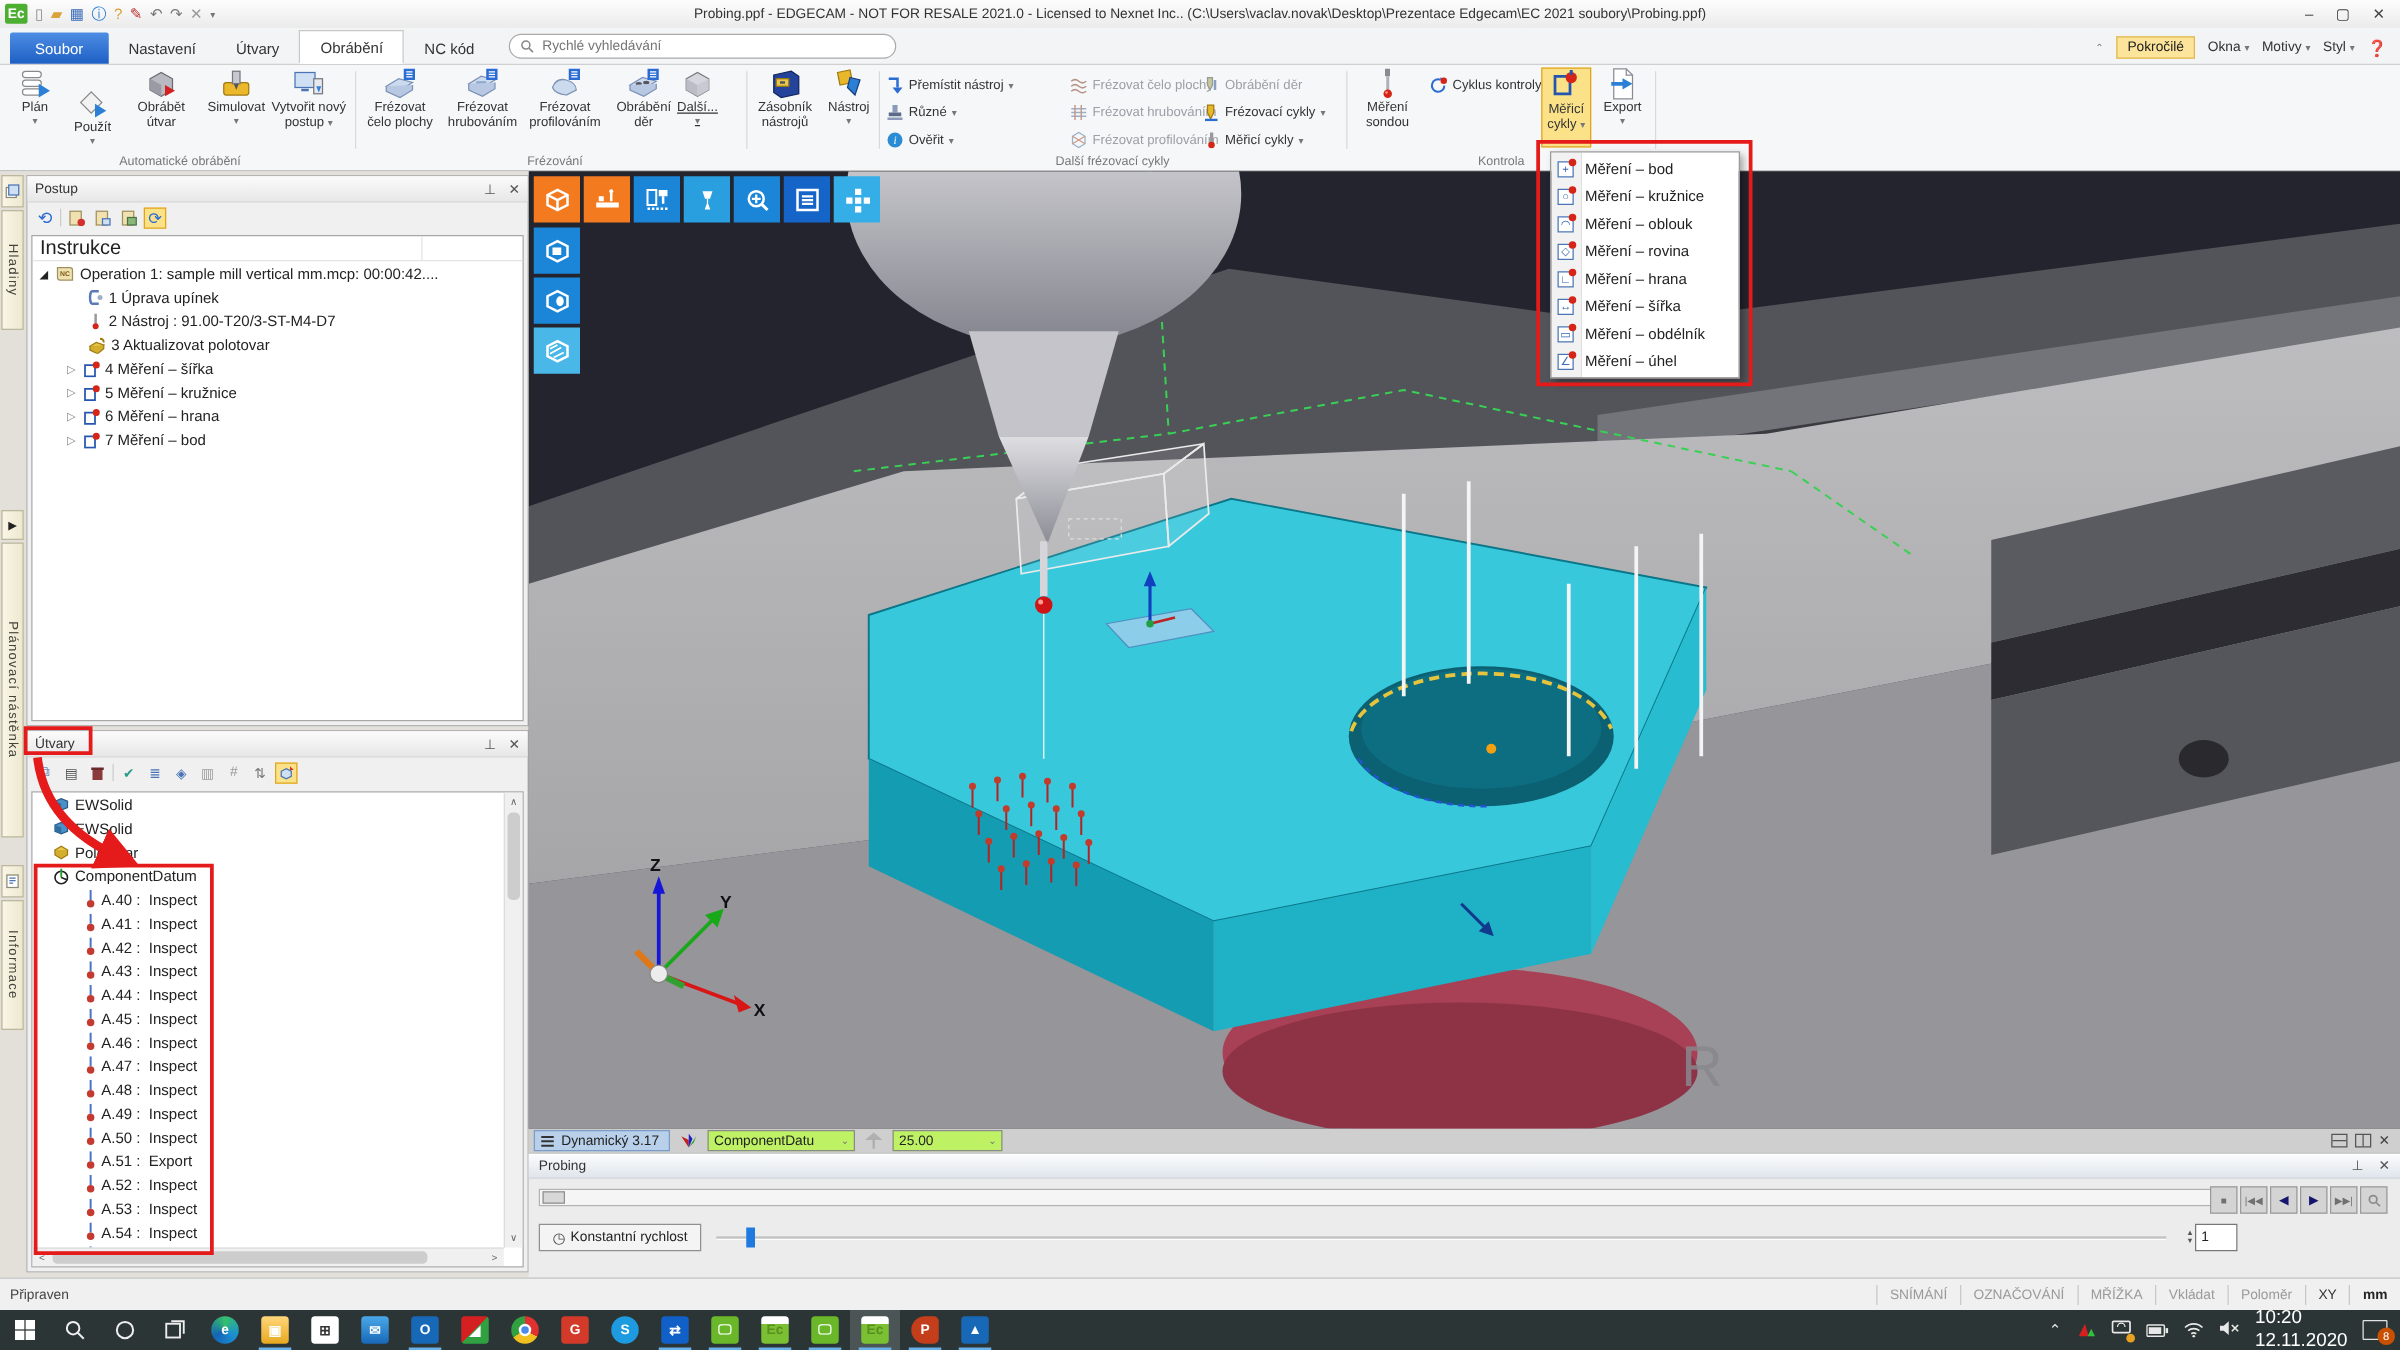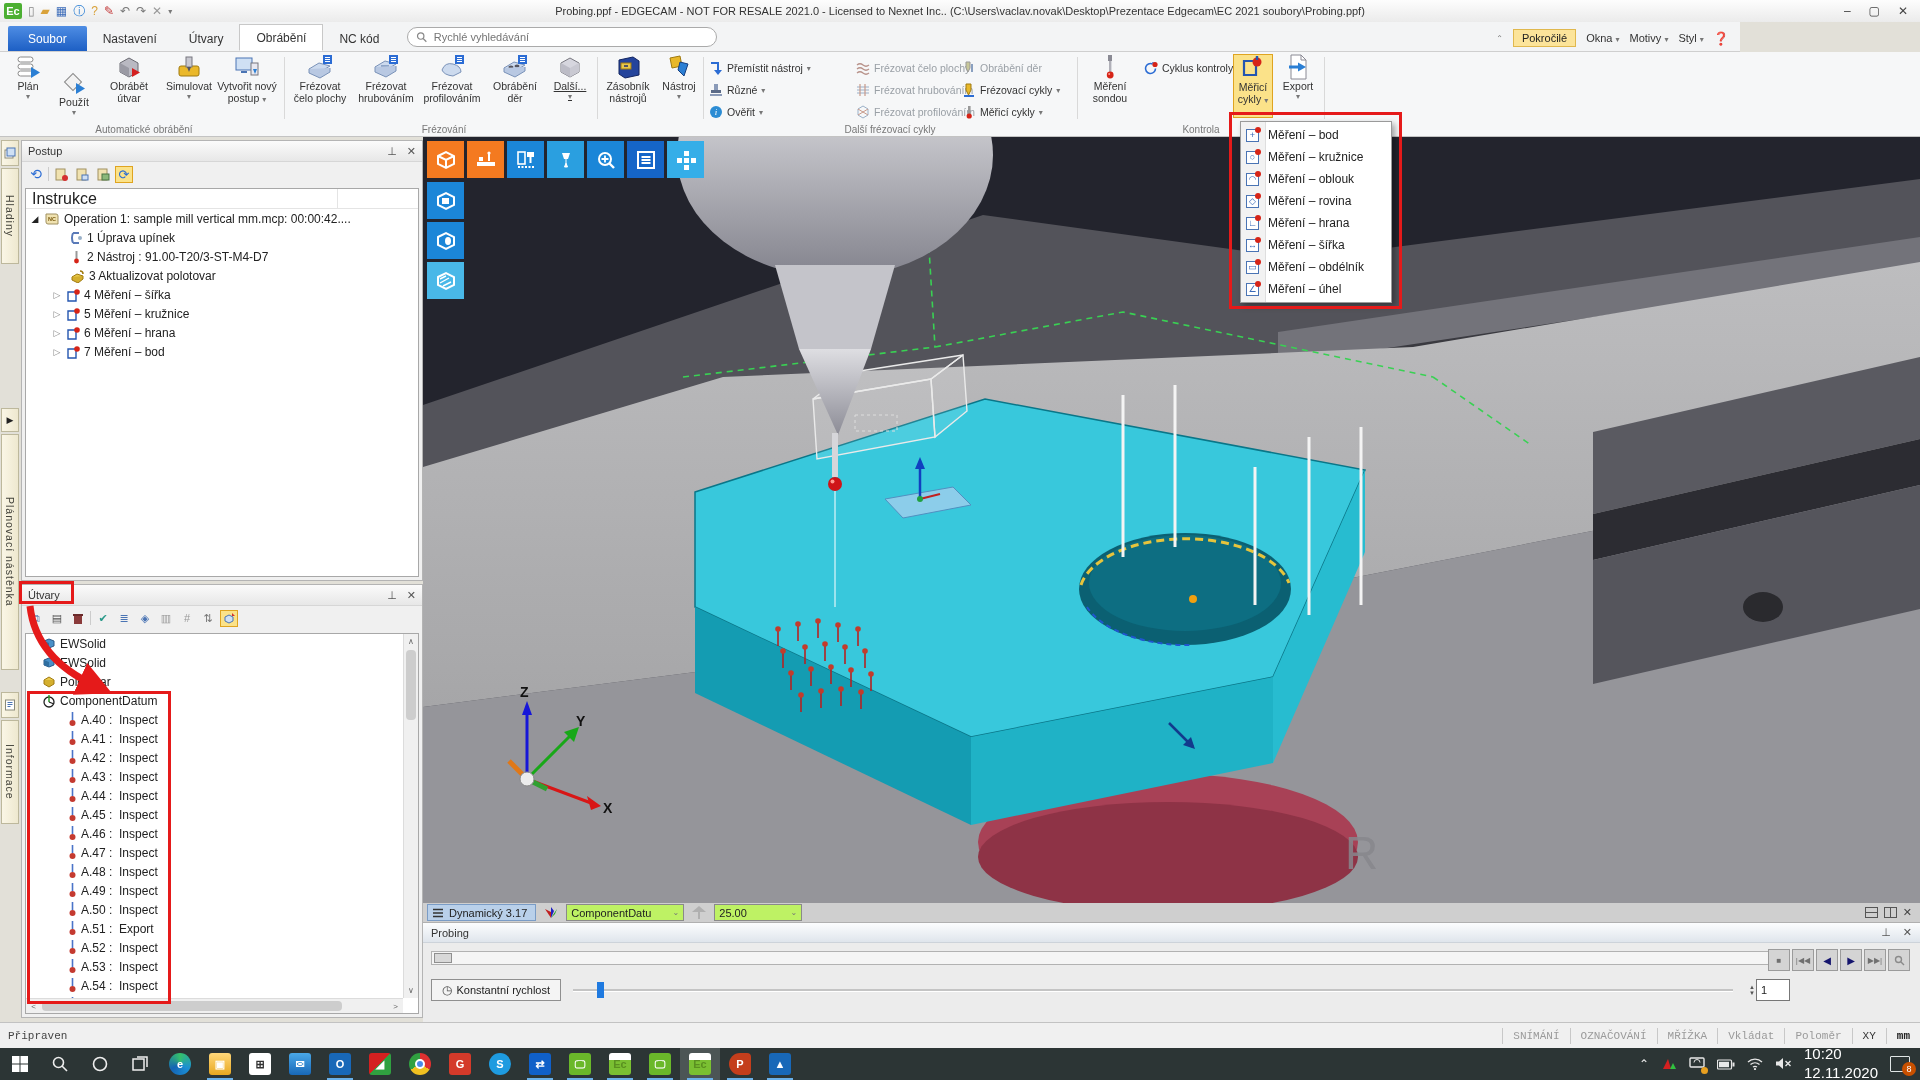--- a/index.html
+++ b/index.html
@@ -9,21 +9,21 @@
 
   
   .titlebar { left:0; top:0; width:1920px; height:22px; background:linear-gradient(#fdfdfd,#ebebeb); display:flex; align-items:center; padding:0 4px; }
   .eclogo { width:18px; height:16px; background:#4caf32; color:#fff; font-weight:bold; font-size:11px; display:flex; align-items:center; justify-content:center; border-radius:2px; margin-right:6px; }
   .qat { display:flex; gap:6px; align-items:center; font-size:12px; }
   .qat span { cursor:default; }
   .title-text { position:absolute; left:300px; right:300px; text-align:center; font-size:11px; color:#333; white-space:nowrap; overflow:hidden; }
   .win-btns { margin-left:auto; display:flex; gap:18px; font-size:12px; color:#444; padding-right:8px; }
 
   
-  .tabrow { left:0; top:22px; width:1740px; height:30px; background:#f3f4f5; border-bottom:1px solid #cfcfcf; display:flex; align-items:flex-end; }
+  .tabrow { left:0; top:22px; width:1920px; height:30px; background:#f3f4f5; border-bottom:1px solid #cfcfcf; display:flex; align-items:flex-end; }
   .tab { padding:6px 16px 5px 16px; font-size:12px; color:#333; }
   .tab-file { background:linear-gradient(#4e8de4,#1d5fc4); color:#fff; border-radius:2px 2px 0 0; margin-left:8px; padding:6px 20px 5px 20px; }
   .tab-active { background:#fff; border:1px solid #c8c8c8; border-bottom:1px solid #fff; }
   .searchbox { display:flex; align-items:center; gap:6px; border:1px solid #aaa; border-radius:12px; background:#fff; height:20px; width:310px; margin:0 0 4px 12px; padding:0 8px; }
   .searchbox input { border:none; outline:none; font-size:11px; color:#666; width:100%; font-family:"Liberation Sans",sans-serif; background:transparent; }
   .tab-right { margin-left:auto; display:flex; align-items:center; gap:10px; padding-right:10px; margin-bottom:4px; }
   .chip-adv { background:#fce49a; border:1px solid #e0b84e; padding:2px 8px; font-size:11px; }
   .mini-menu { font-size:11px; color:#333; }
   .car { font-size:8px; color:#777; }
 
@@ -97,21 +97,21 @@
   .pbtn { width:22px; height:22px; background:#d4d4d4; border:1px solid #9b9b9b; display:flex; align-items:center; justify-content:center; font-size:8px; color:#707070; }
   .pbtn.navy { color:#15156e; font-size:10px; }
   .csbtn { position:absolute; left:8px; top:56px; height:22px; display:flex; align-items:center; gap:4px; background:#f4f4f4; border:1px solid #8f8f8f; padding:0 10px; font-size:11px; }
   .strack { position:absolute; left:150px; top:66px; width:1160px; height:3px; background:#c4c4c4; border-bottom:1px solid #fff; }
   .sthumb { position:absolute; left:174px; top:59px; width:7px; height:16px; background:#1f7ae0; }
   .spin { position:absolute; right:130px; top:56px; display:flex; align-items:center; }
   .spin .ar { display:flex; flex-direction:column; font-size:6px; color:#555; line-height:1; margin-right:1px; }
   .spin .box { width:34px; height:22px; background:#fff; border:1px solid #777; font-size:11px; display:flex; align-items:center; padding-left:4px; }
 
   
-  .status { left:0; top:1022px; width:1920px; height:26px; background:#f0f0f0; border-top:1px solid #c2c2c2; display:flex; align-items:center; font-size:11px;font-family:Liberation Mono, monospace; }
+  .status { left:0; top:1022px; width:1920px; height:26px; background:#f0f0f0; border-top:1px solid #c2c2c2; display:flex; align-items:center; font-size:11px; }
   .status .rd { padding-left:8px; color:#444; }
   .sseg { border-left:1px solid #c8c8c8; padding:0 10px; height:16px; display:flex; align-items:center; color:#9a9a9a; }
   .sseg.dark { color:#333; }
   .sseg.bold { color:#222; font-weight:bold; }
   .sright { margin-left:auto; display:flex; align-items:center; height:100%; }
 
   
   .taskbar { left:0; top:1048px; width:1920px; height:32px; background:#2c3535; display:flex; align-items:center; }
   .tb-ico { width:40px; height:32px; display:flex; align-items:center; justify-content:center; position:relative; color:#eee; }
   .tb-ico.run:after { content:""; position:absolute; bottom:0; left:7px; right:7px; height:2px; background:#6ab0e8; }
@@ -251,21 +251,21 @@
       <svg class="ric" width="26" height="26" viewBox="0 0 26 26">
           <path d="M2 14 L12 8 L23 11 L13 17 Z" fill="#ccdaee" stroke="#7a92b8"></path>
           <ellipse cx="9" cy="13" rx="2.5" ry="1.5" fill="#55555f"></ellipse>
           <ellipse cx="15" cy="12" rx="2.5" ry="1.5" fill="#55555f"></ellipse>
           <path d="M2 14 v4 l11 5 10 -6 v-4" fill="#b8c8e2" stroke="#7a92b8"></path>
           <rect x="16" y="1" width="9" height="9" fill="#2b6cd4"></rect>
           <path d="M18 3.5 h5 M18 5.5 h5 M18 7.5 h5" stroke="#fff" stroke-width="1"></path>
         </svg>
       <div class="lbl"><span>Obrábění děr</span></div>
     </div>
-    <div class="rb" style="left:547px;width:46px;text-decoration:underline;">
+    <div class="rb" style="left:535px;width:46px;text-decoration:underline;">
       <svg class="ric" width="26" height="26" viewBox="0 0 26 26">
           <polygon points="4,9 13,4 22,9 22,18 13,23 4,18" fill="#d6d6de" stroke="#77777f"></polygon>
           <polygon points="4,9 13,14 13,23 4,18" fill="#bcbcc6"></polygon>
           <polygon points="13,14 22,9 22,18 13,23" fill="#c9c9d2"></polygon>
         </svg>
       <div class="lbl"><span>Další...</span></div>
         <span class="car">▾</span>
     </div>
     <div class="rdiv" style="left:597px;"></div>
 

